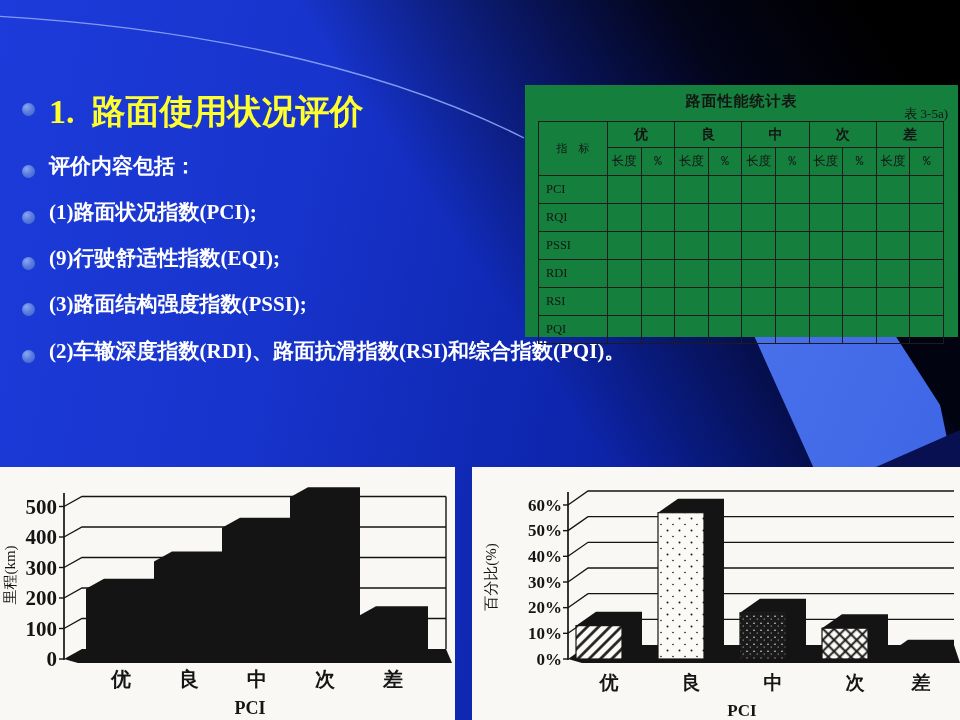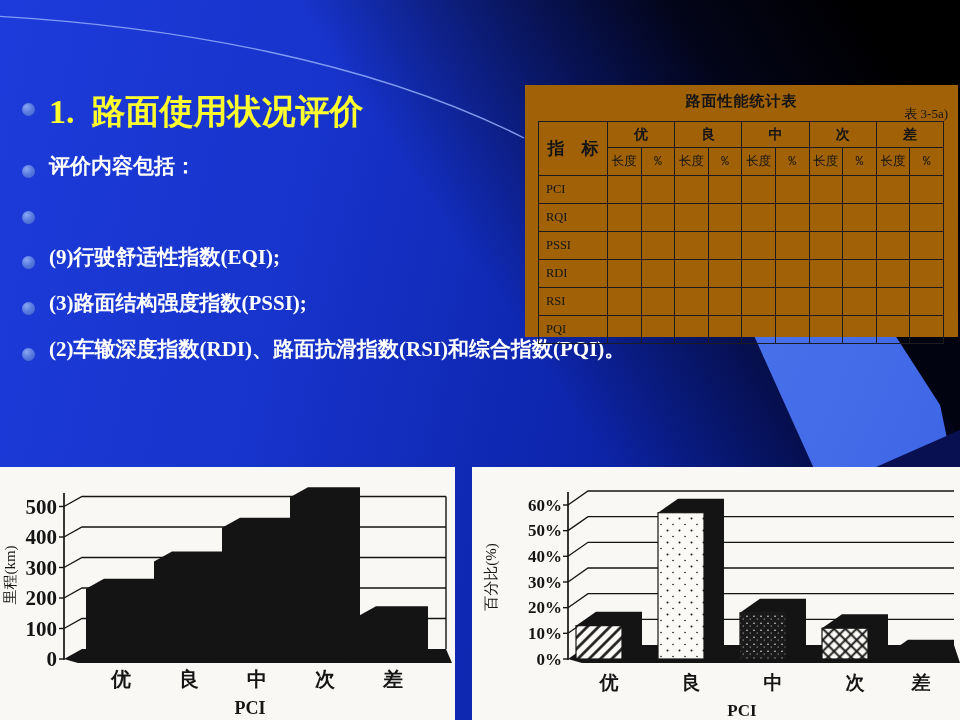--- a/index.html
+++ b/index.html
@@ -22,27 +22,27 @@
   .bullets{position:absolute;left:20px;top:92px;width:928px;margin:0;padding:0;list-style:none;}
   .bullets li{display:flex;align-items:flex-start;margin-bottom:21px;
     font-size:21px;font-weight:bold;color:#ffffff;line-height:1.2;}
   .bullets li.b-title{color:#ffff2e;font-size:34px;}
   .dot{flex:0 0 13px;width:13px;height:13px;border-radius:50%;margin:11px 14px 0 2px;
     background:radial-gradient(circle at 35% 30%,#8aa6f2 0%,#5b7de0 45%,#3a5cc8 100%);}
   .btxt{white-space:pre-wrap;}
 
   
   .tbl{position:absolute;left:525px;top:85px;width:433px;height:252px;
-       background:#a16207;color:#141414;}
+       background:#15803d;color:#141414;}
   .tbl-titlebar{position:relative;height:28px;padding-top:7px;text-align:center;
        font-weight:bold;font-size:15px;letter-spacing:1px;}
   .tbl-ref{position:absolute;right:10px;top:20px;font-size:13px;font-weight:normal;letter-spacing:0;}
   table.grid{position:absolute;left:13px;top:36px;width:406px;border-collapse:collapse;table-layout:fixed;}
   .grid td{border:1.5px solid #1c1c1c;text-align:center;font-size:13px;height:25px;padding:0;overflow:hidden;}
-  .grid .corner{width:68px;font-weight:bold;font-size:17px;}
+  .grid .corner{width:68px;font-weight:normal;font-size:11px;}
   .grid .grp{font-weight:bold;font-size:14px;}
   .grid .sub{font-size:12.5px;height:27px;font-family:Liberation Mono, monospace;}
   .grid .rowlab{text-align:left;padding-left:7px;font-size:12.5px;height:27px;}
 
   
   .chart{position:absolute;background:#f9f8f4;}
   .chartL{left:0;top:467px;width:455px;height:253px;}
   .chartR{left:472px;top:467px;width:488px;height:253px;}
   .chart svg{display:block;width:100%;height:100%;}
   .chart text{font-family:"Liberation Serif",serif;fill:#151515;}
@@ -64,20 +64,21 @@
       <li class="b-title">
         <span class="dot"></span>
         <span class="btxt">1.  路面使用状况评价</span>
       </li>
       <li>
         <span class="dot"></span>
         <span class="btxt">评价内容包括：</span>
       </li>
       <li>
         <span class="dot"></span>
+        <span class="btxt">(1)路面状况指数(PCI);</span>
       </li>
       <li>
         <span class="dot"></span>
         <span class="btxt">(9)行驶舒适性指数(EQI);</span>
       </li>
       <li>
         <span class="dot"></span>
         <span class="btxt">(3)路面结构强度指数(PSSI);</span>
       </li>
       <li>

